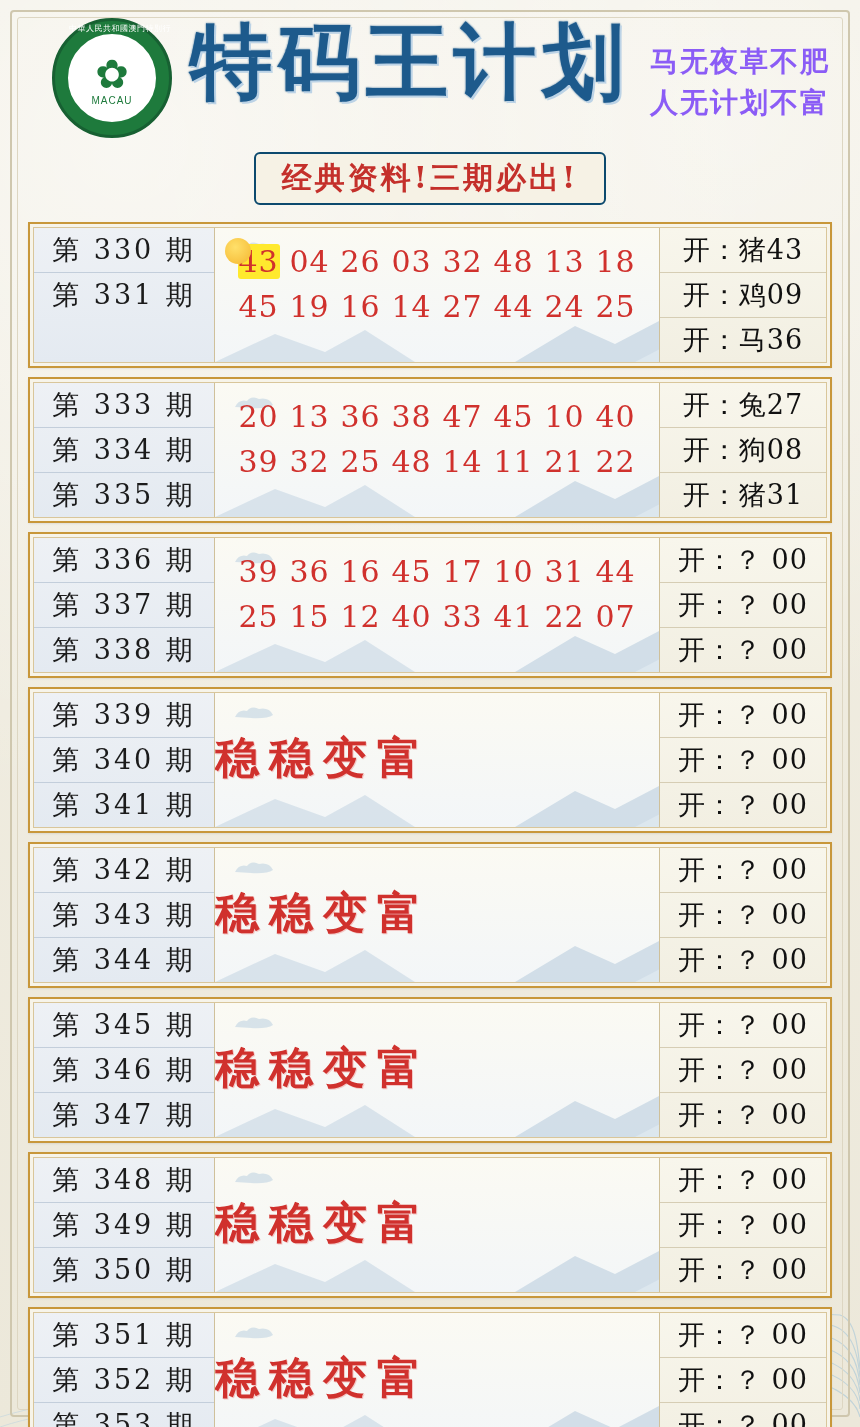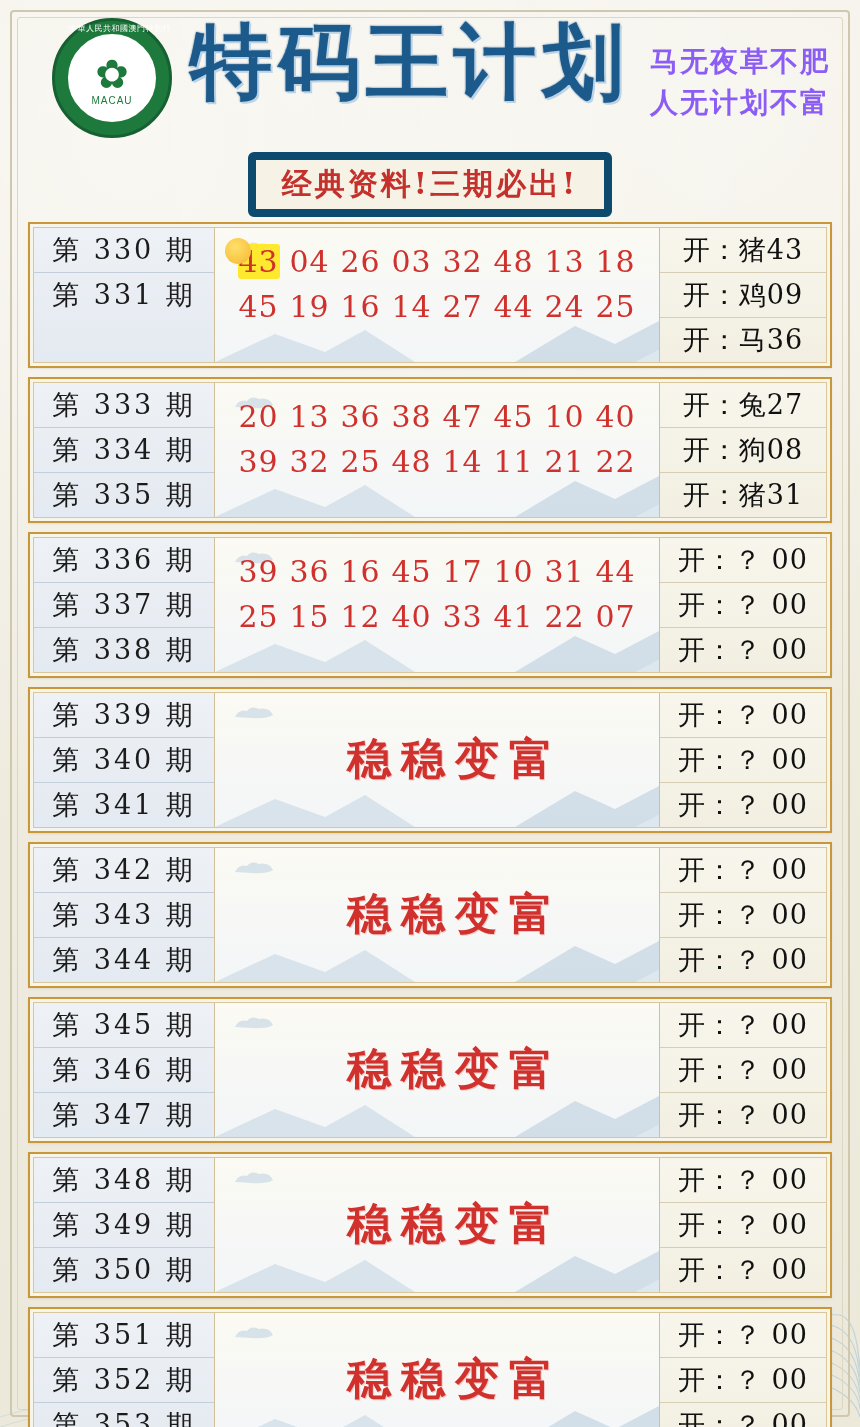--- a/index.html
+++ b/index.html
@@ -70,21 +70,21 @@
     position:absolute;right:30px;top:42px;
     text-align:center;
     font-size:28px;color:#8b5cf6;font-weight:bold;line-height:1.45;
     letter-spacing:2px;
   }
   .banner{
     position:absolute;left:0;right:0;top:152px;text-align:center;
   }
   .banner .box{
     display:inline-block;
-    border:8px solid #0c4a6e;
+    border:2px solid #0c4a6e;
     border-radius:6px;
     padding:4px 26px;
     background:#f6f2e5;
     box-shadow:0 0 0 2px #f6f2e5 inset;
   }
   .banner .txt{
     font-size:30px;font-weight:bold;color:#c4302b;letter-spacing:3px;
     font-family:"DejaVu Serif", serif;
   }
 
@@ -147,27 +147,26 @@
     font-family:"DejaVu Serif", serif;
   }
   .num{min-width:42px;text-align:center;}
   .num.hit{
     background:#ffe92e;
     border-radius:3px;
     color:#d0312d;
   }
   .lucky{
     position:relative;z-index:2;
-    text-align:center;
+    text-align:left;
     font-size:44px;font-weight:bold;color:#d0312d;
     letter-spacing:10px;
     line-height:132px;
     text-shadow:1px 1px 0 #f3c9c7;
-    font-family:Liberation Sans, sans-serif;
-    padding-left:36px;
+    font-family:Liberation Serif, serif;
   }
   .sun{
     position:absolute;left:10px;top:10px;width:26px;height:26px;border-radius:50%;
     background:radial-gradient(circle at 40% 35%,#ffe06a,#f5b731);
     z-index:3;
   }
   .col-result{
     width:166px;flex:0 0 166px;
     border-left:1px solid #cfc09a;
     background:linear-gradient(#f8f6ec,#f2efe2);

